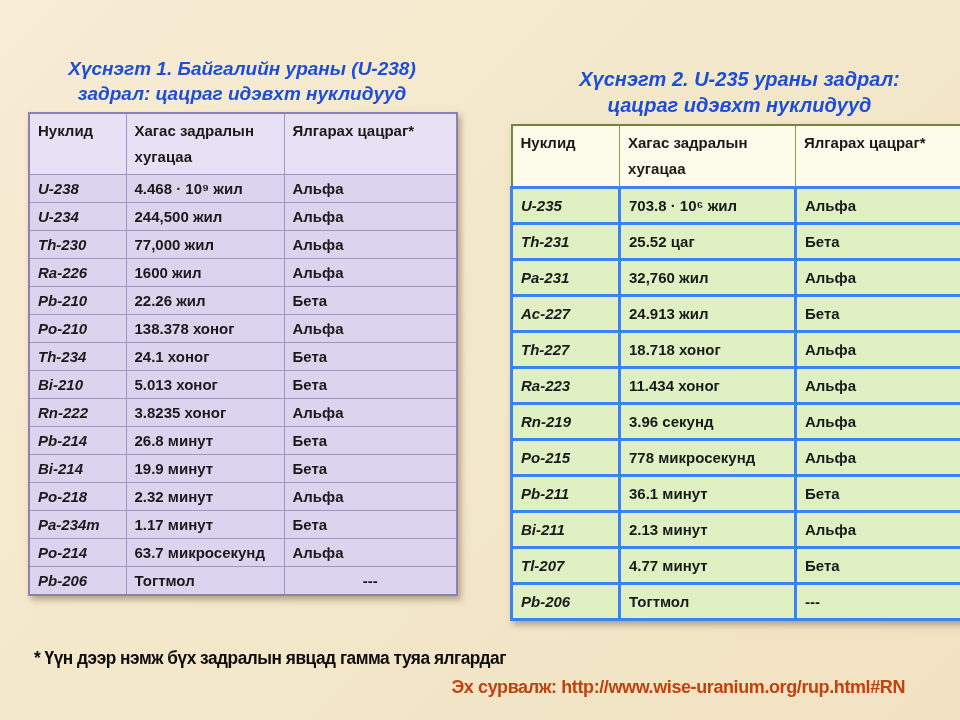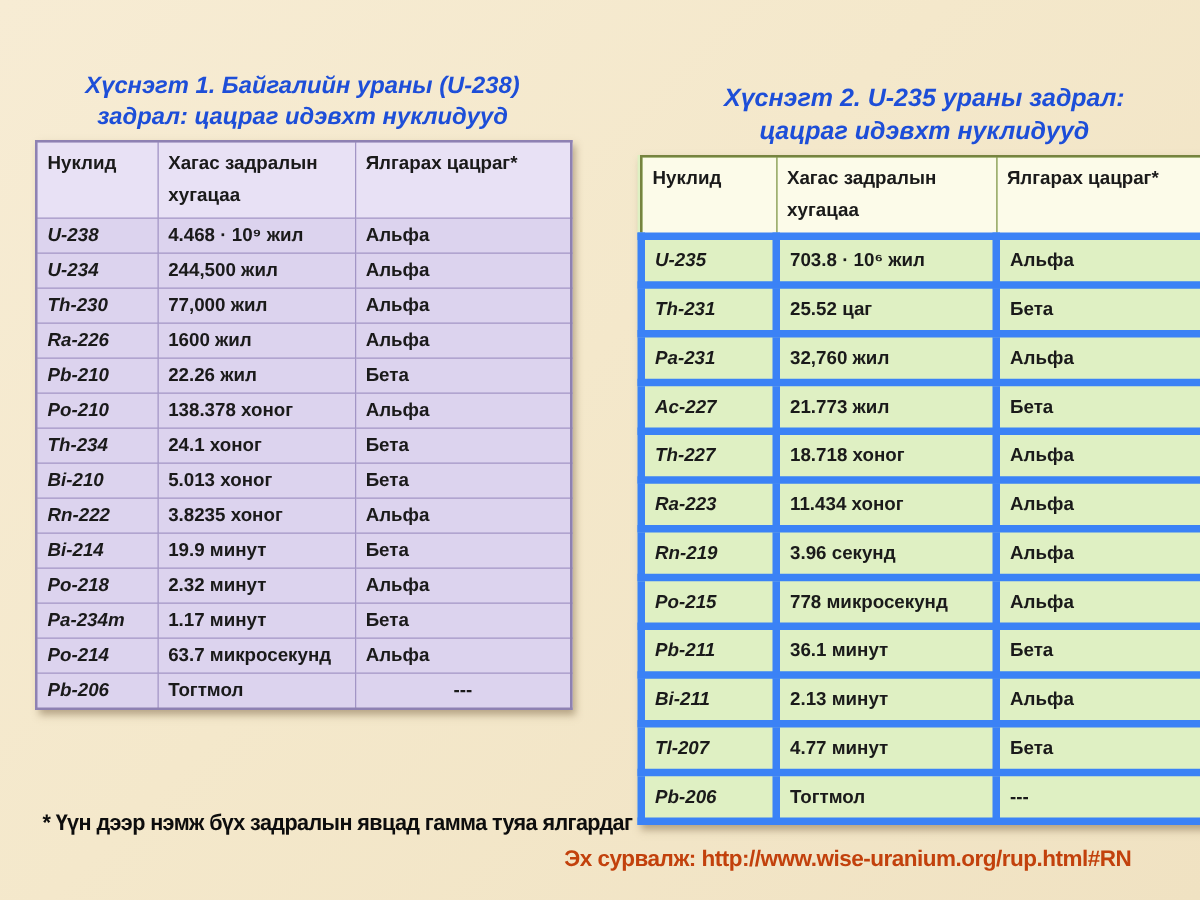--- a/index.html
+++ b/index.html
@@ -31,21 +31,21 @@
     text-align:left; overflow:hidden; white-space:normal;
   }
   th {
     vertical-align:top; padding:4px 8px; line-height:26px; height:52px;
   }
   #table1 th { background:#e8e1f5; border:1px solid #a295c5; }
   #table2 th { background:#fcfbe9; border:1px solid #8c9958; }
 
   td { padding:0 8px; vertical-align:middle; }
   #table1 td { height:27px; border:1px solid #a295c5; }
-  #table2 td { height:33px; border:6px solid #3b82f6; }
+  #table2 td { height:33px; border:3px solid #3b82f6; }
   td.nuclide { font-style:italic; }
   #table1 td.dash { text-align:center; }
 
   #footnote {
     position:absolute; left:34px; top:648px;
     font-size:18px; font-weight:bold; color:#0d0d0d;
     letter-spacing:-0.5px; transform:scaleX(.96); transform-origin:left center;
     white-space:nowrap;
   }
   #source {
@@ -115,20 +115,25 @@
           <td class="nuclide">Bi-210</td>
           <td class="">5.013 хоног</td>
           <td class="">Бета</td>
         </tr>
         <tr>
           <td class="nuclide">Rn-222</td>
           <td class="">3.8235 хоног</td>
           <td class="">Альфа</td>
         </tr>
         <tr>
+          <td class="nuclide">Pb-214</td>
+          <td class="">26.8 минут</td>
+          <td class="">Бета</td>
+        </tr>
+        <tr>
           <td class="nuclide">Bi-214</td>
           <td class="">19.9 минут</td>
           <td class="">Бета</td>
         </tr>
         <tr>
           <td class="nuclide">Po-218</td>
           <td class="">2.32 минут</td>
           <td class="">Альфа</td>
         </tr>
         <tr>
@@ -179,21 +184,21 @@
           <td class="">25.52 цаг</td>
           <td class="">Бета</td>
         </tr>
         <tr>
           <td class="nuclide">Pa-231</td>
           <td class="">32,760 жил</td>
           <td class="">Альфа</td>
         </tr>
         <tr>
           <td class="nuclide">Ac-227</td>
-          <td class="">21.773 жил</td>
+          <td class="">24.913 жил</td>
           <td class="">Бета</td>
         </tr>
         <tr>
           <td class="nuclide">Th-227</td>
           <td class="">18.718 хоног</td>
           <td class="">Альфа</td>
         </tr>
         <tr>
           <td class="nuclide">Ra-223</td>
           <td class="">11.434 хоног</td>

